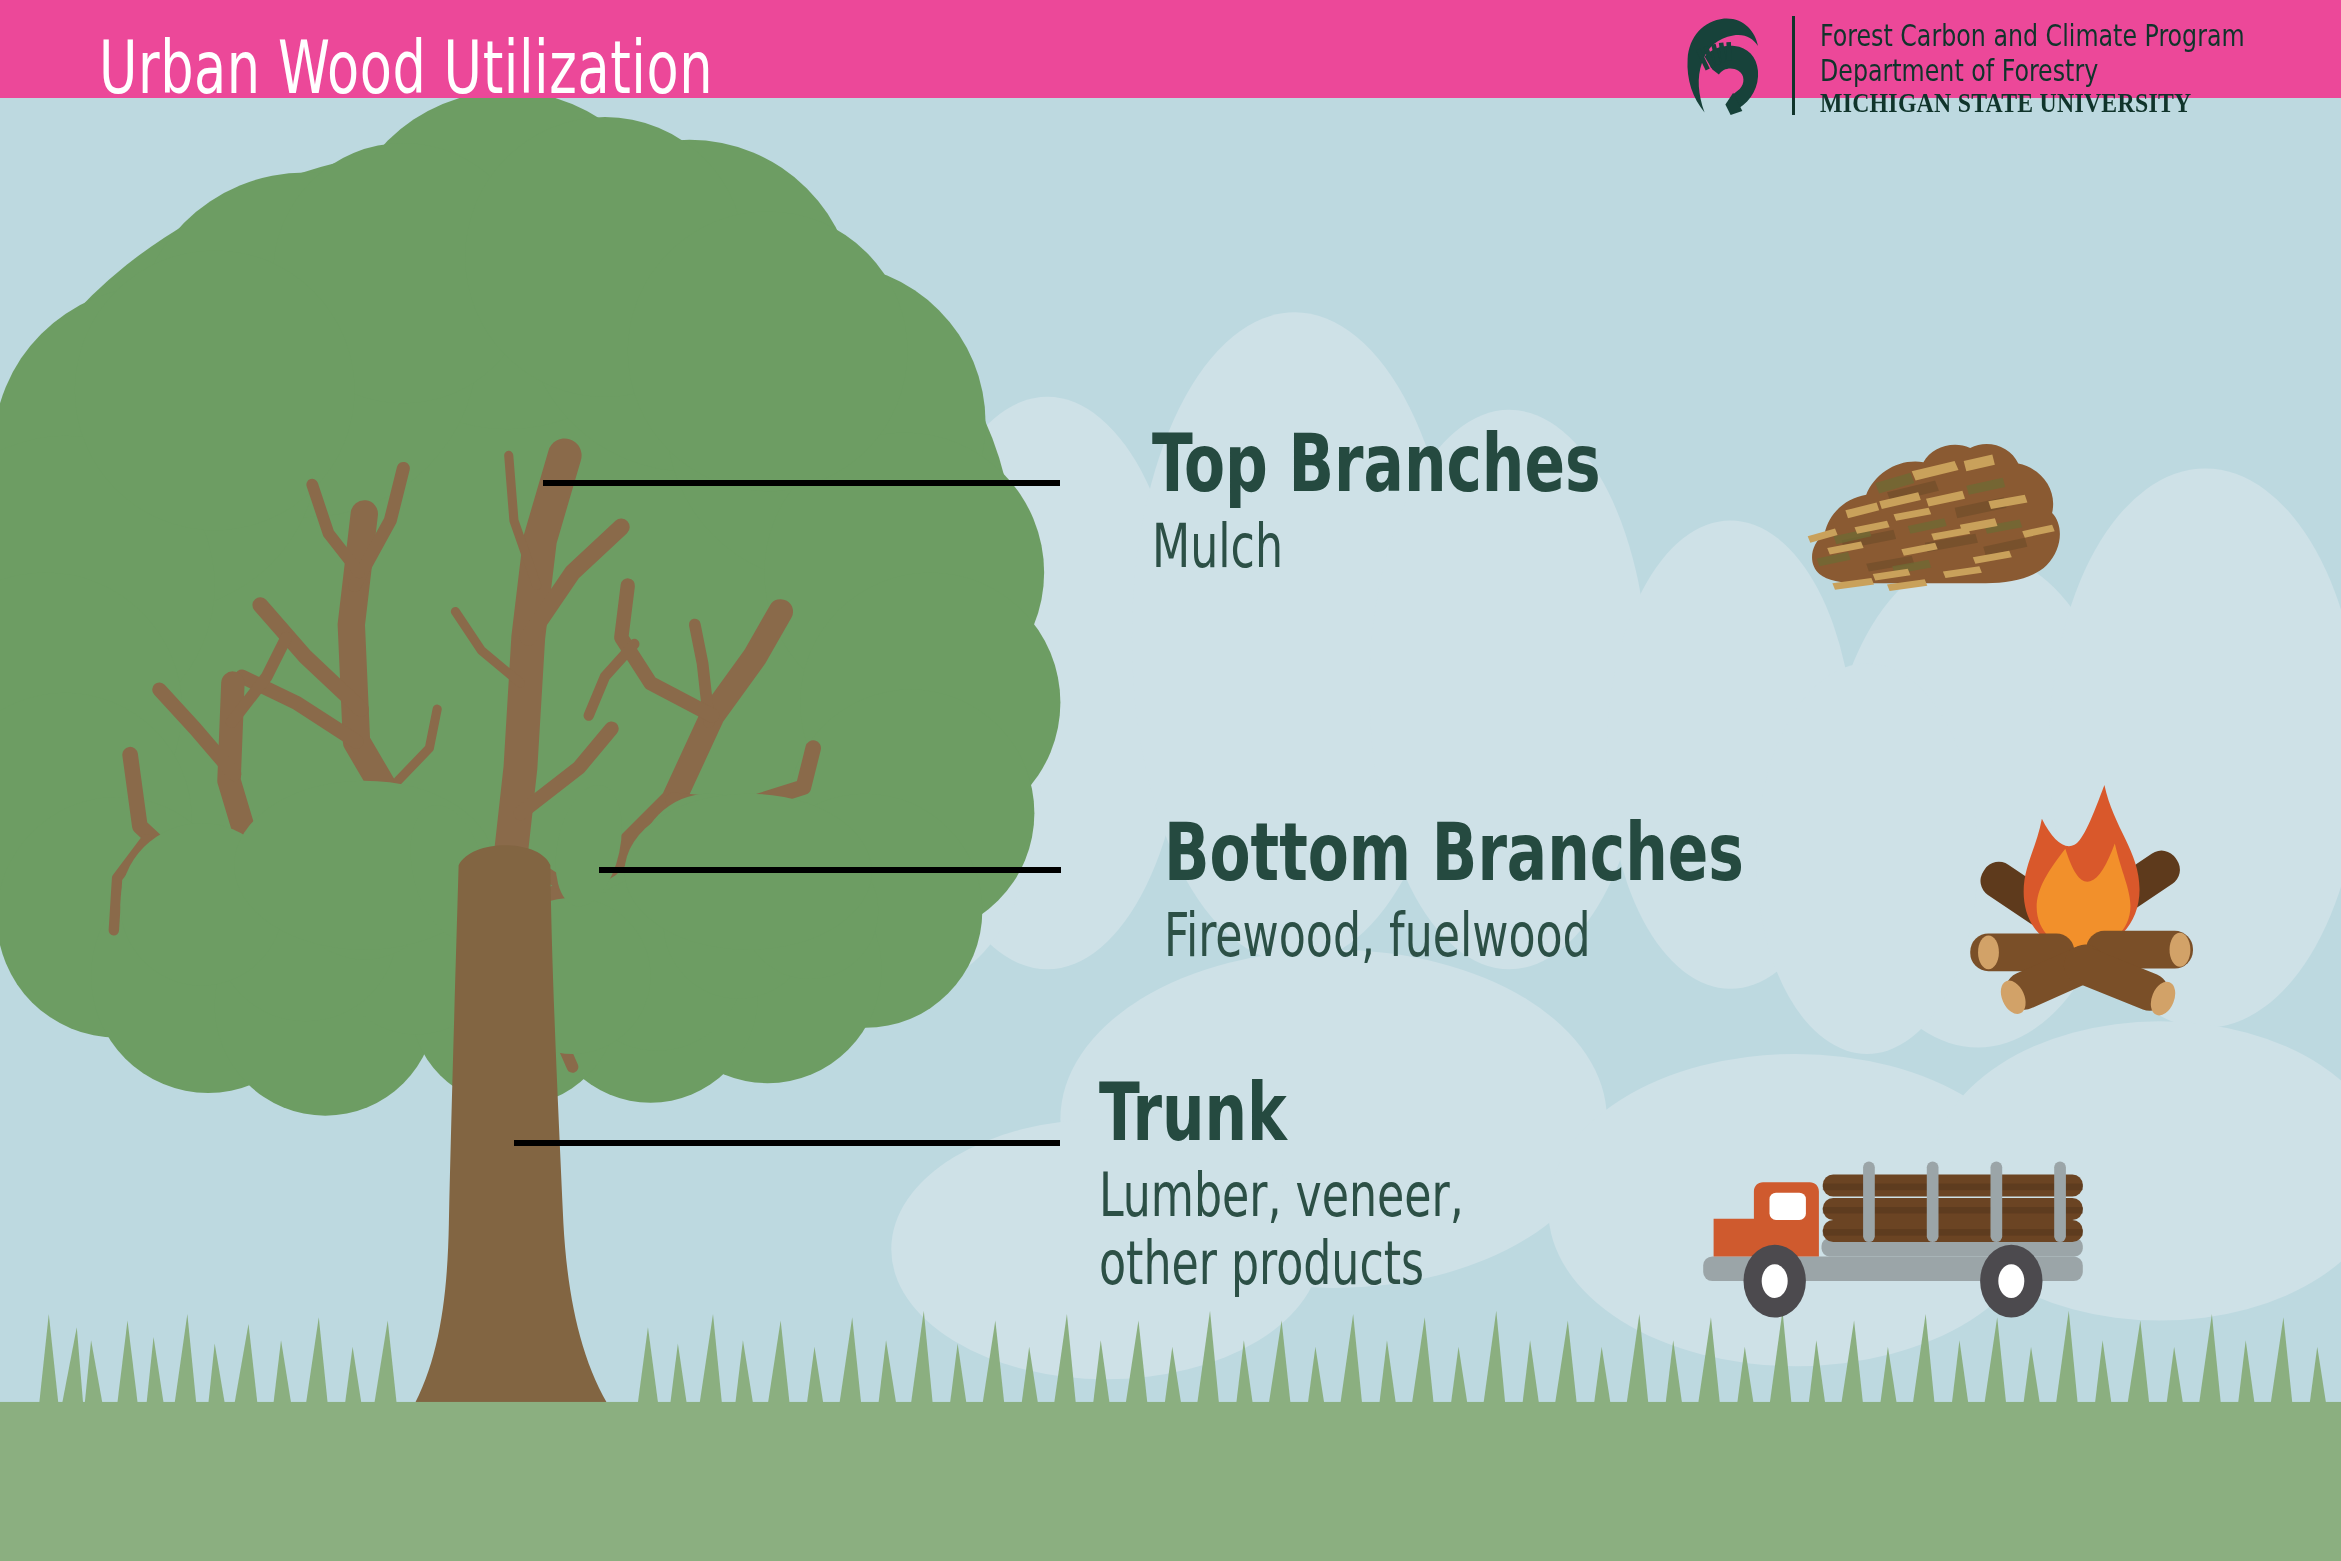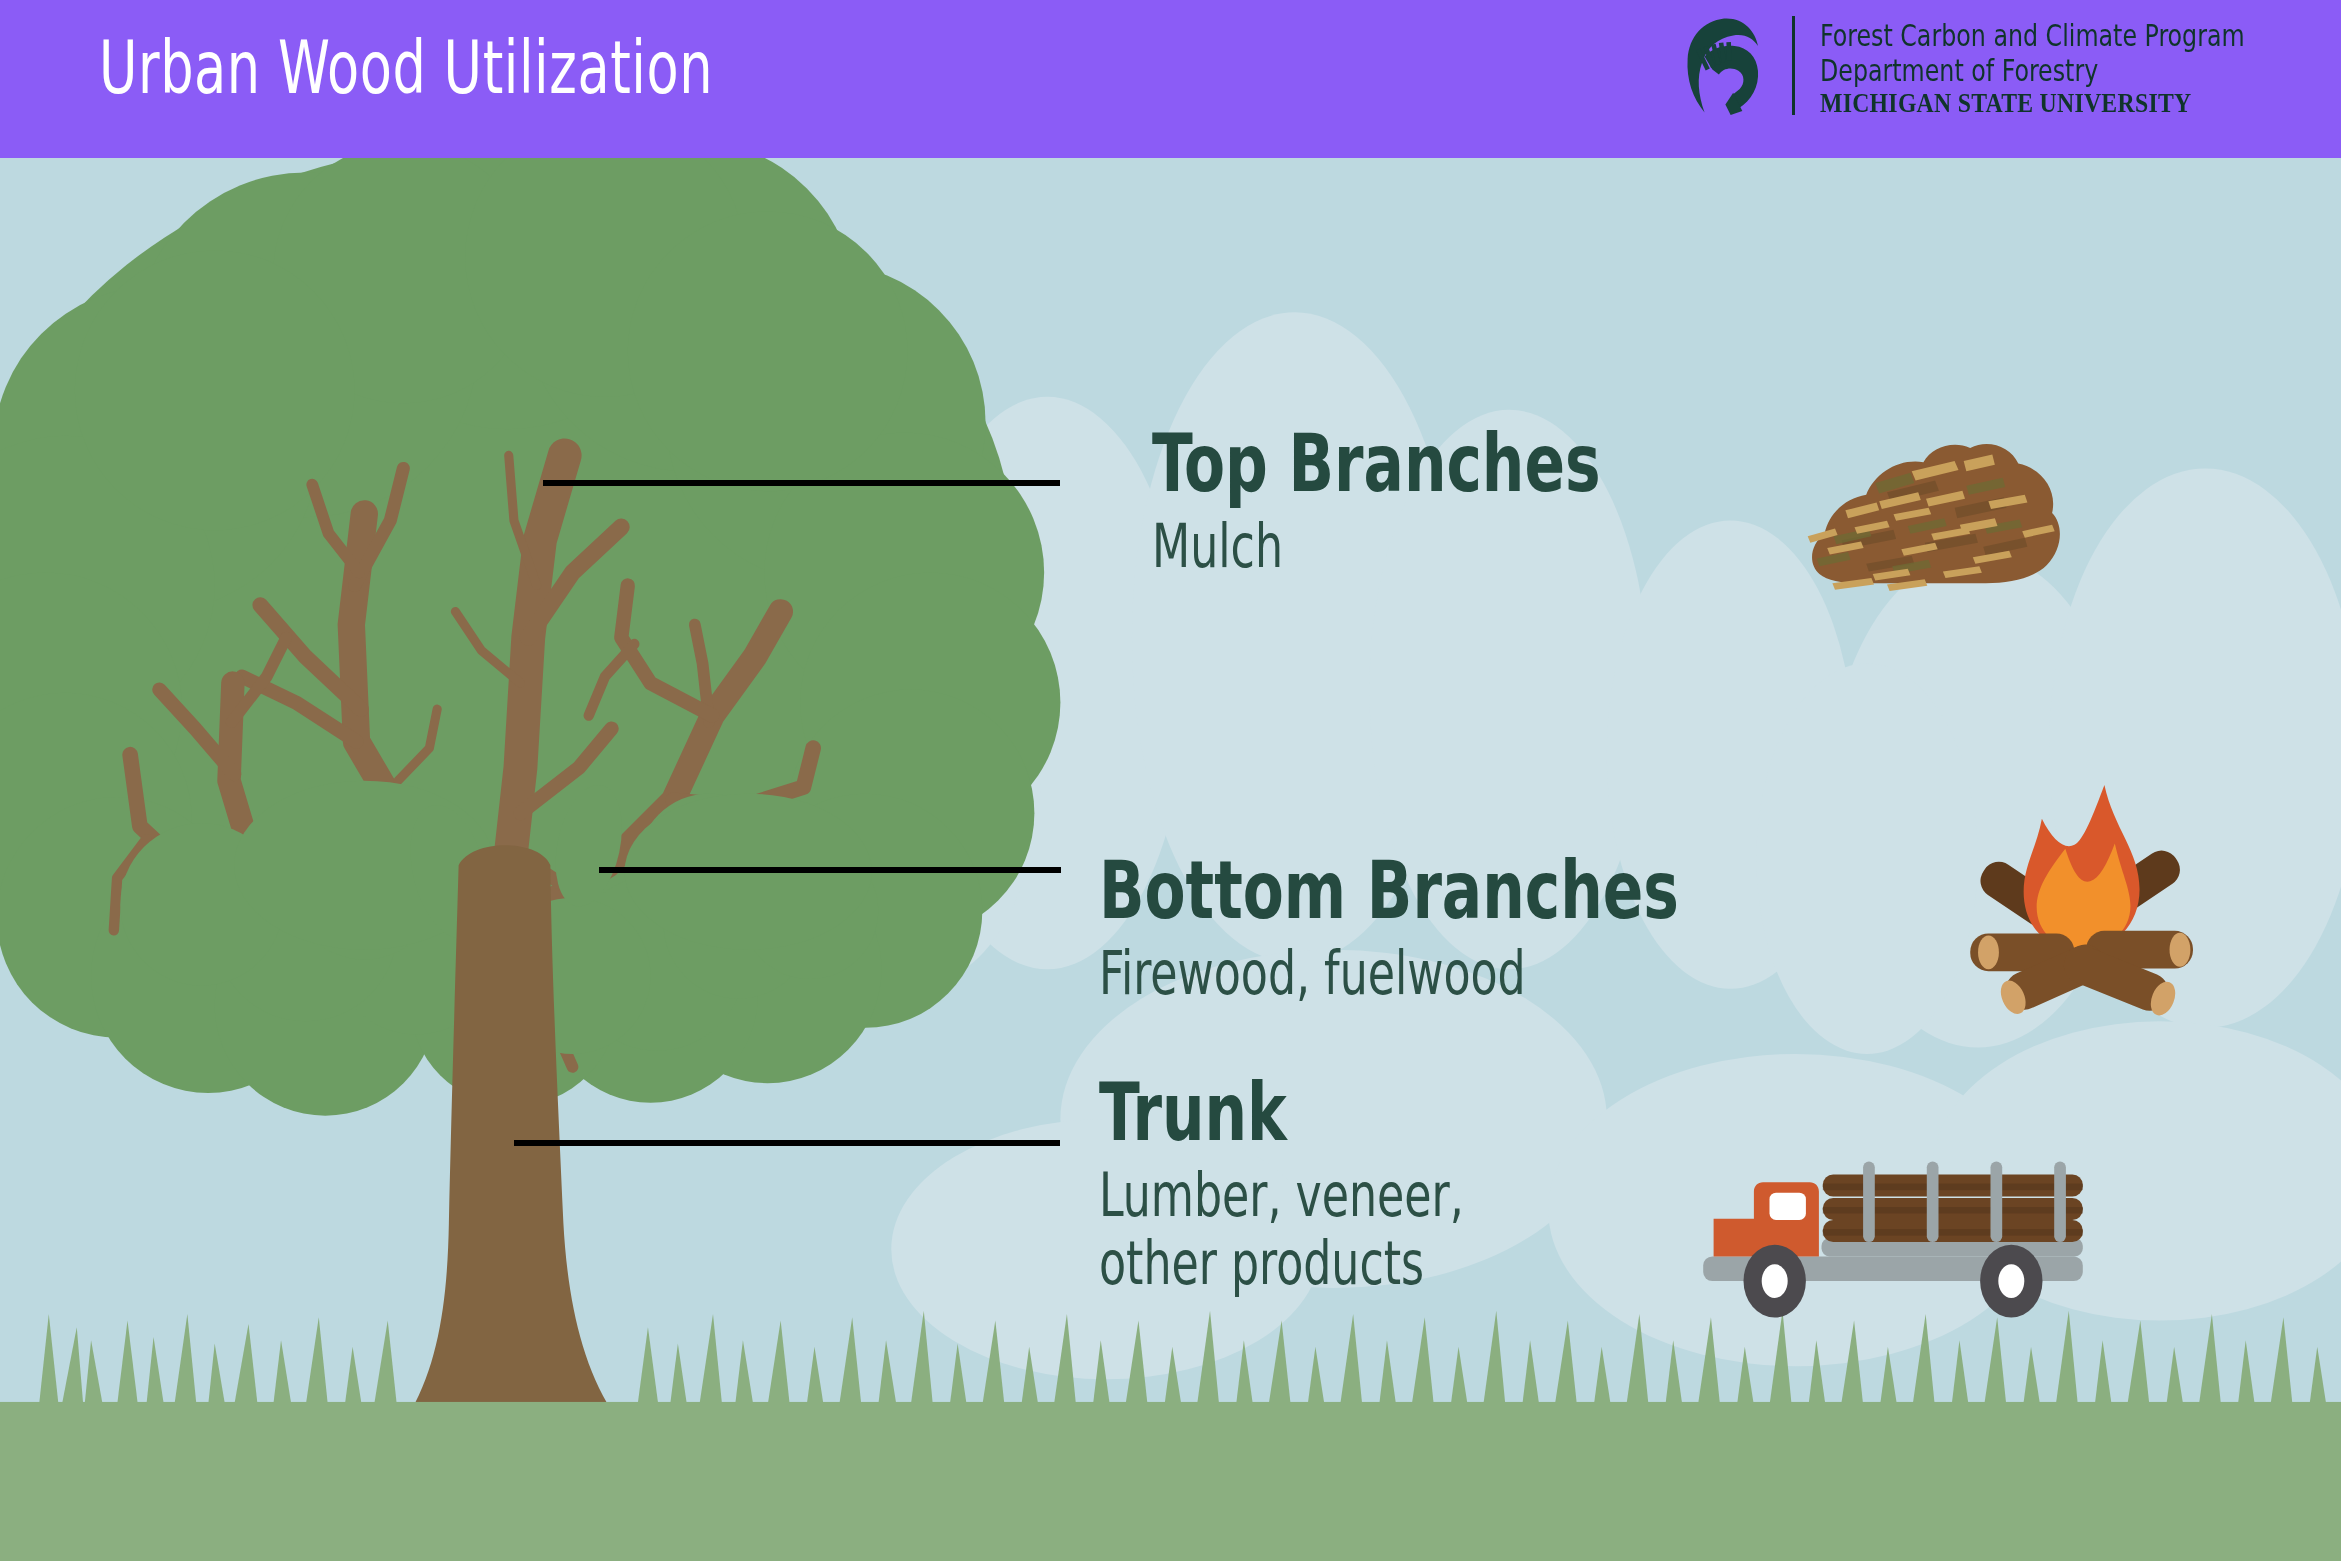--- a/index.html
+++ b/index.html
@@ -8,22 +8,22 @@
     font-family:"Liberation Sans", sans-serif;
     background:#BDD9E0;
     overflow:hidden;
     position:relative;
   }
   #stage { position:absolute; inset:0; width:2342px; height:1561px; }
   #scene { position:absolute; inset:0; }
 
   
   .header {
-    position:absolute; left:0; top:0; width:2342px; height:158px;
-    background:#8b5cf6; z-index:40;
+    position:absolute; left:0; top:0; width:2342px; height:98px;
+    background:#ec4899; z-index:40;
   }
   .header-title {
     position:absolute; left:99px; top:25px;
     font-size:73px; font-weight:400; color:#FFFFFF;
     letter-spacing:0.7px; white-space:nowrap;
     transform:scaleX(0.80); transform-origin:left top;
     font-family:"DejaVu Sans Condensed","Liberation Sans",sans-serif;
   }
   .logo-block {
     position:absolute; right:39px; top:15.6px;
@@ -55,21 +55,21 @@
     transform:scaleX(0.82); transform-origin:left top;
     font-family:"DejaVu Sans Condensed","Liberation Sans",sans-serif;
   }
   .callout .c-sub {
     font-size:60px; font-weight:400; color:#2C5046;
     line-height:1.12; white-space:nowrap; margin-top:9px;
     transform:scaleX(0.82); transform-origin:left top;
     font-family:"DejaVu Sans Condensed","Liberation Sans",sans-serif;
   }
   #callout-top    { left:1152px; top:423px; }
-  #callout-bottom { left:1099px; top:812px;margin-top:38px; }
+  #callout-bottom { left:1164px; top:812px; }
   #callout-trunk  { left:1099px; top:1072px; }
 
   .leader { position:absolute; background:#000000; height:5.9px; z-index:25; }
   #leader-top    { left:543px;  top:480px;  width:517px; }
   #leader-bottom { left:599px;  top:867px; width:462px; }
   #leader-trunk  { left:514px;  top:1140px; width:546px; }
 
   .icon-art { position:absolute; z-index:30; }
   #icon-mulch { left:1796px; top:410px;  width:273px; height:189px; }
   #icon-fire  { left:1965px; top:768px; width:228px; height:254px; }

